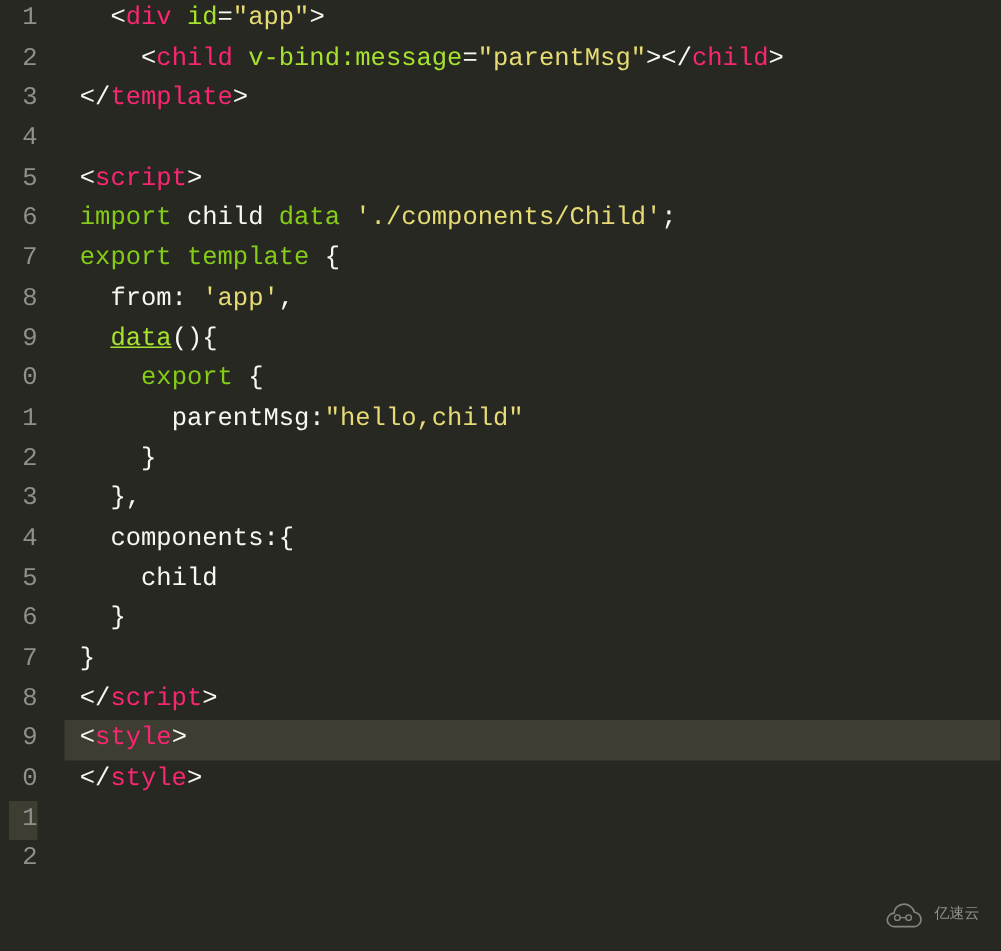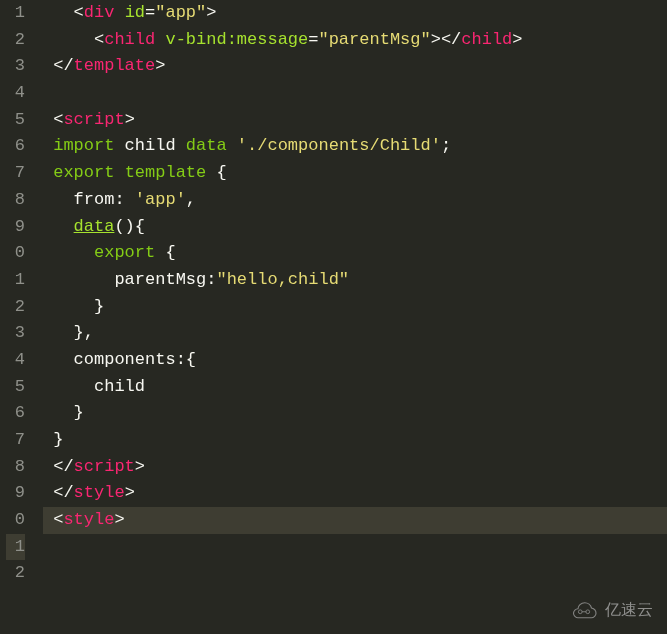--- a/index.html
+++ b/index.html
@@ -59,21 +59,21 @@
       align-items: center;
       gap: 6px;
       opacity: 0.7;
     }
     .logo-icon {
       width: 30px;
       height: 18px;
     }
     .logo-text {
       color: #bbb;
-      font-size: 16px;
+      font-size: 10px;
       font-family: sans-serif;
     }
   </style>
 </head>
 <body>
 
 <div class="editor">
   <div class="gutter">
       <div class="line">1</div>
       <div class="line">2</div>
@@ -110,22 +110,22 @@
       <div class="line">   <span class="funcname">data</span><span class="punct">(){</span></div>
       <div class="line">     <span class="keyword">export</span><span class="punct"> {</span></div>
       <div class="line">       <span class="varname">parentMsg:</span><span class="string">"hello,child"</span></div>
       <div class="line">     <span class="punct">}</span></div>
       <div class="line">   <span class="punct">},</span></div>
       <div class="line">   <span class="varname">components:{</span></div>
       <div class="line">     <span class="varname">child</span></div>
       <div class="line">   <span class="punct">}</span></div>
       <div class="line"> <span class="punct">}</span></div>
       <div class="line"> <span class="tag-bracket">&lt;/</span><span class="tag-name">script</span><span class="tag-bracket">&gt;</span></div>
+      <div class="line line-highlight"> <span class="tag-bracket">&lt;</span><span class="tag-name">style</span><span class="tag-bracket">&gt;</span></div>
       <div class="line"> <span class="tag-bracket">&lt;/</span><span class="tag-name">style</span><span class="tag-bracket">&gt;</span></div>
-      <div class="line line-highlight"> <span class="tag-bracket">&lt;</span><span class="tag-name">style</span><span class="tag-bracket">&gt;</span></div>
     </div>
 </div>
 
 <div class="logo">
   <svg class="logo-icon" viewBox="0 0 40 24">
     <path d="M30 8c-1-4-5-7-9-7-5 0-9 4-9 8-3 0-6 3-6 6s3 6 6 6h18c3 0 6-3 6-6 0-3-2-6-6-7z" fill="none" stroke="#aaa" stroke-width="1.5"></path>
     <circle cx="15" cy="13" r="2.5" fill="none" stroke="#aaa" stroke-width="1.2"></circle>
     <circle cx="25" cy="13" r="2.5" fill="none" stroke="#aaa" stroke-width="1.2"></circle>
     <path d="M17 13h6" stroke="#aaa" stroke-width="1.2"></path>
   </svg>

